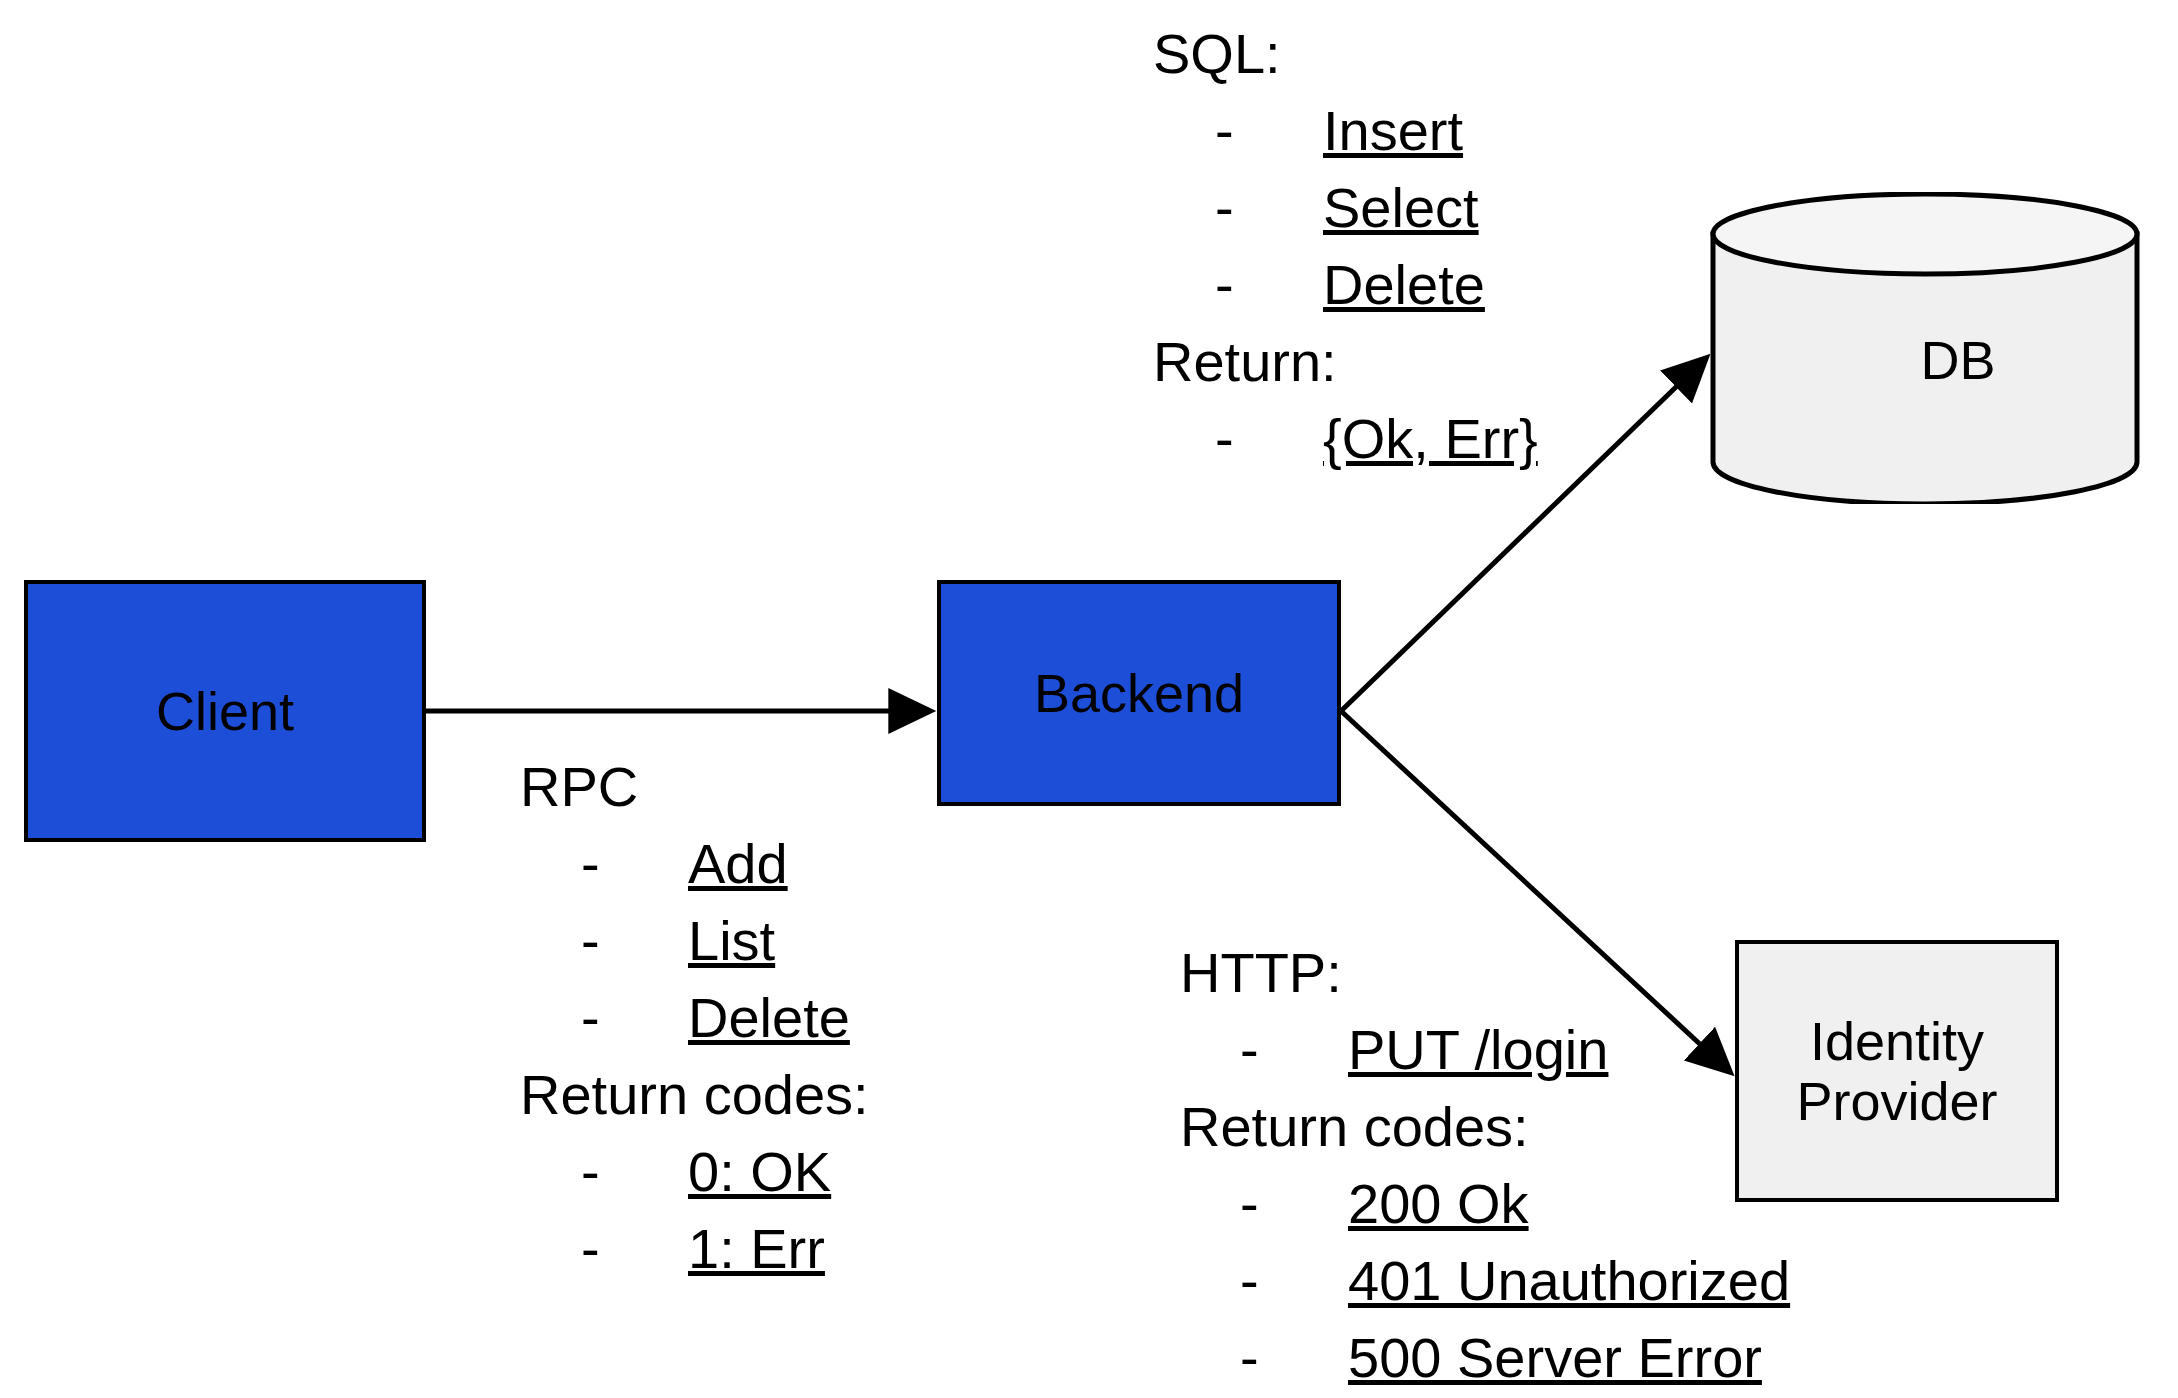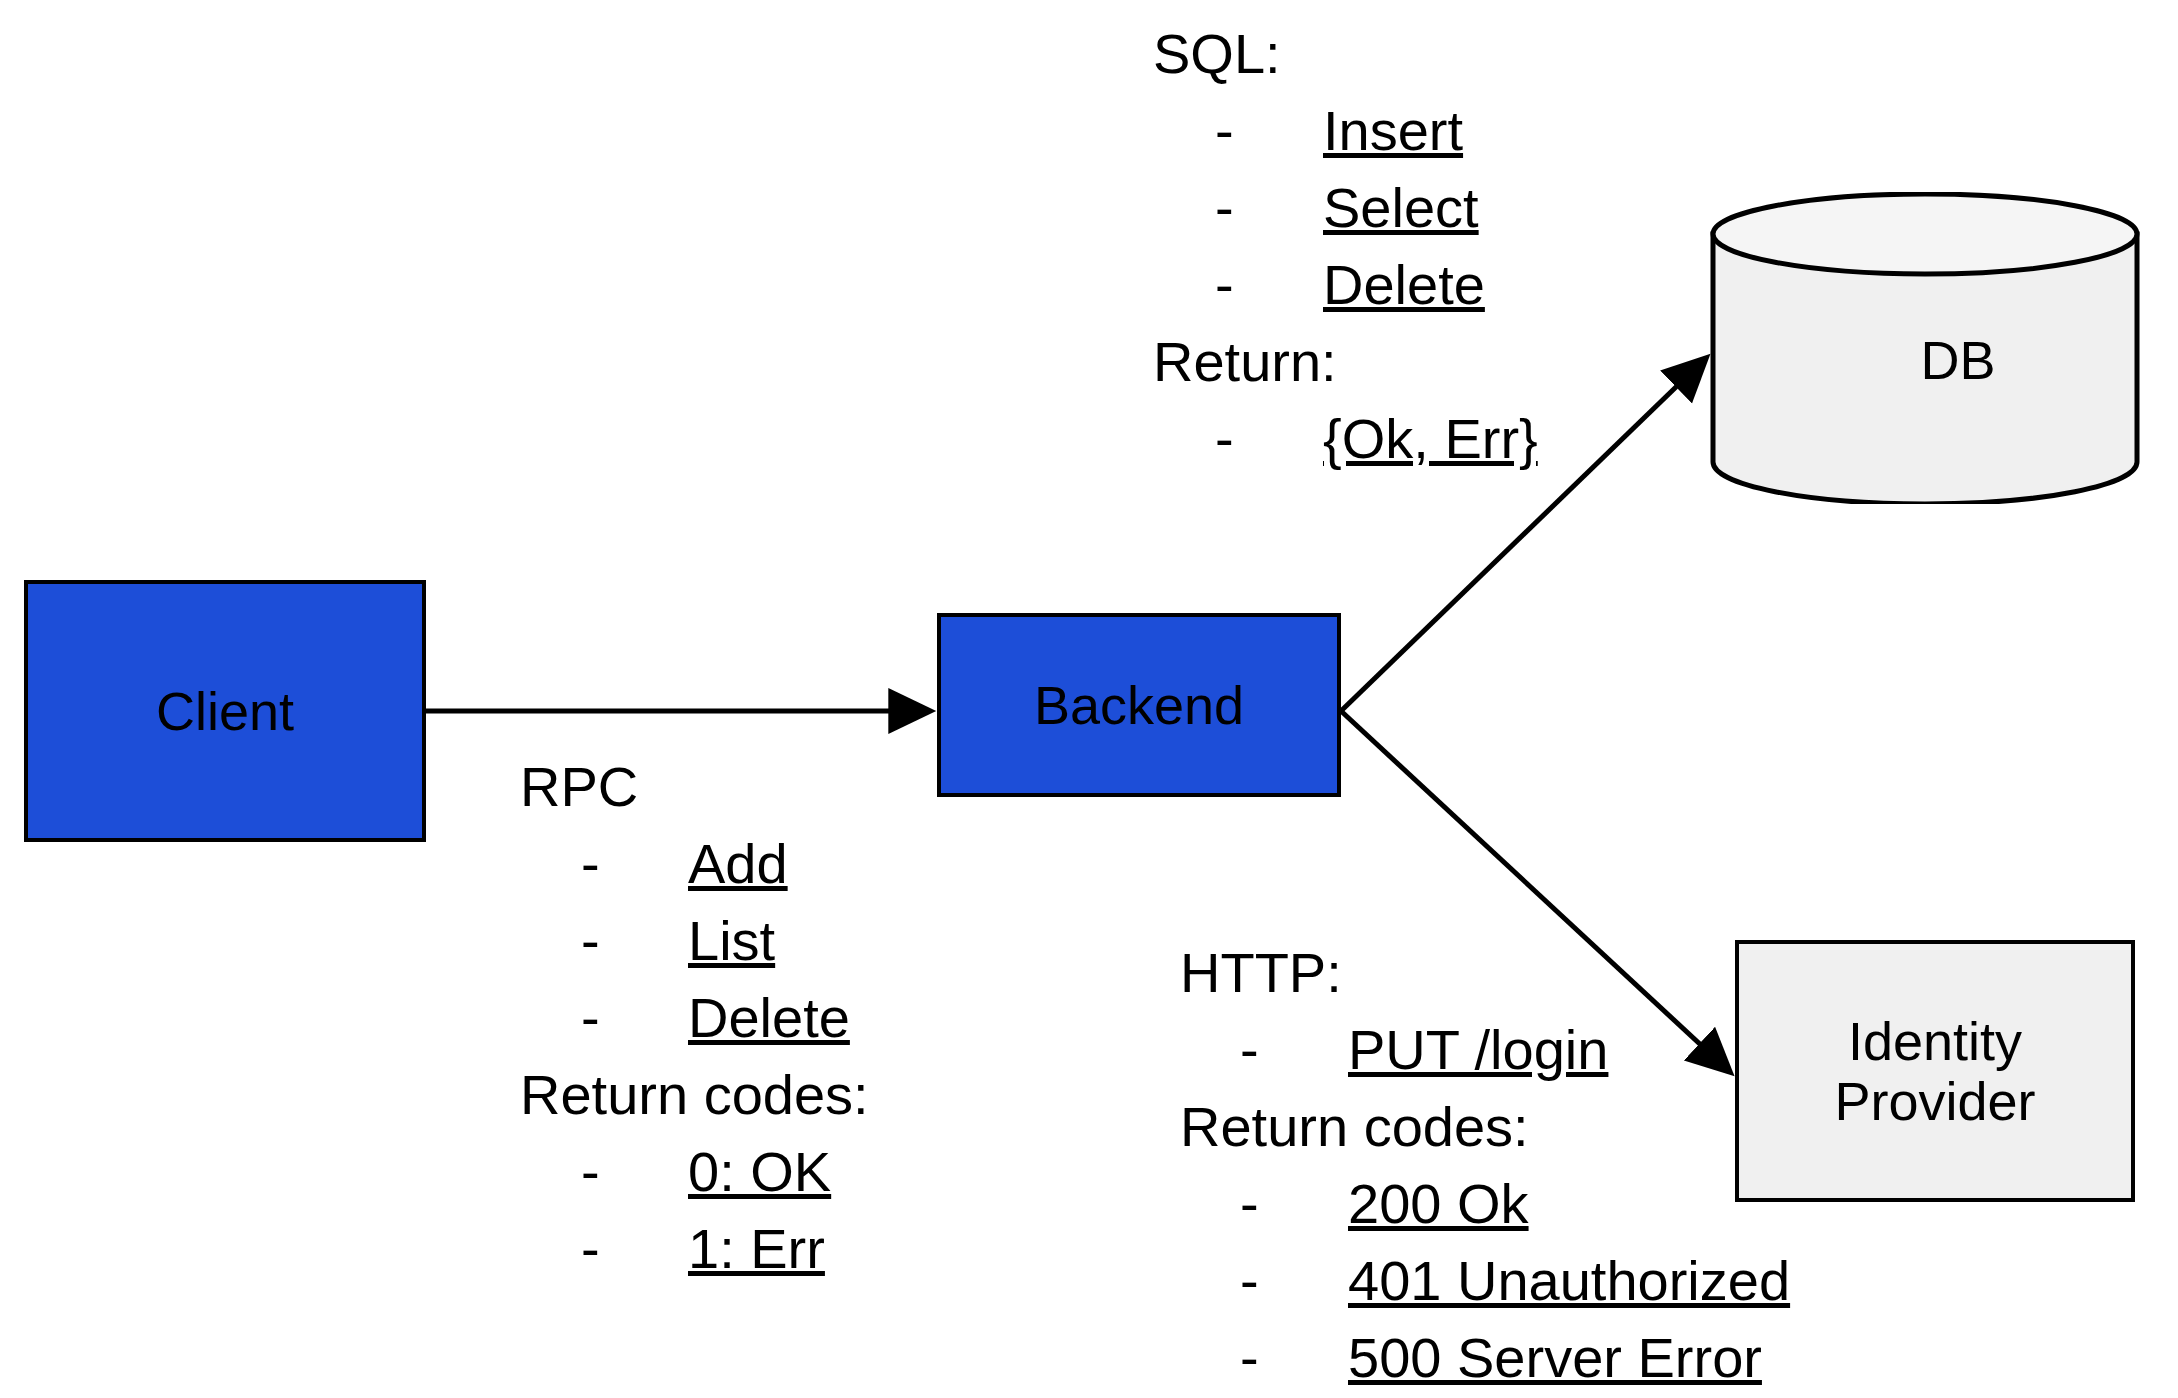--- a/index.html
+++ b/index.html
@@ -38,22 +38,22 @@
   }
   .node-label {
     font-size: 54px;
     font-weight: 400;
     letter-spacing: 0px;
   }
   .node.yellow { background: #1d4ed8; }
   .node.grey   { background: #F0F0F0; }
 
   #node-client  { left: 24px;   top: 580px; width: 402px; height: 262px; }
-  #node-backend { left: 937px;  top: 580px; width: 404px; height: 184px; margin-top: 33px; }
-  #node-idp     { left: 1735px; top: 940px; width: 400px; height: 262px; }
+  #node-backend { left: 937px;  top: 580px; width: 404px; height: 226px; }
+  #node-idp     { left: 1735px; top: 940px; width: 324px; height: 262px; }
 
   
   #node-db {
     position: absolute;
     left: 1710px;
     top: 192px;
     width: 430px;
     height: 312px;
   }
   #node-db svg { display: block; }

